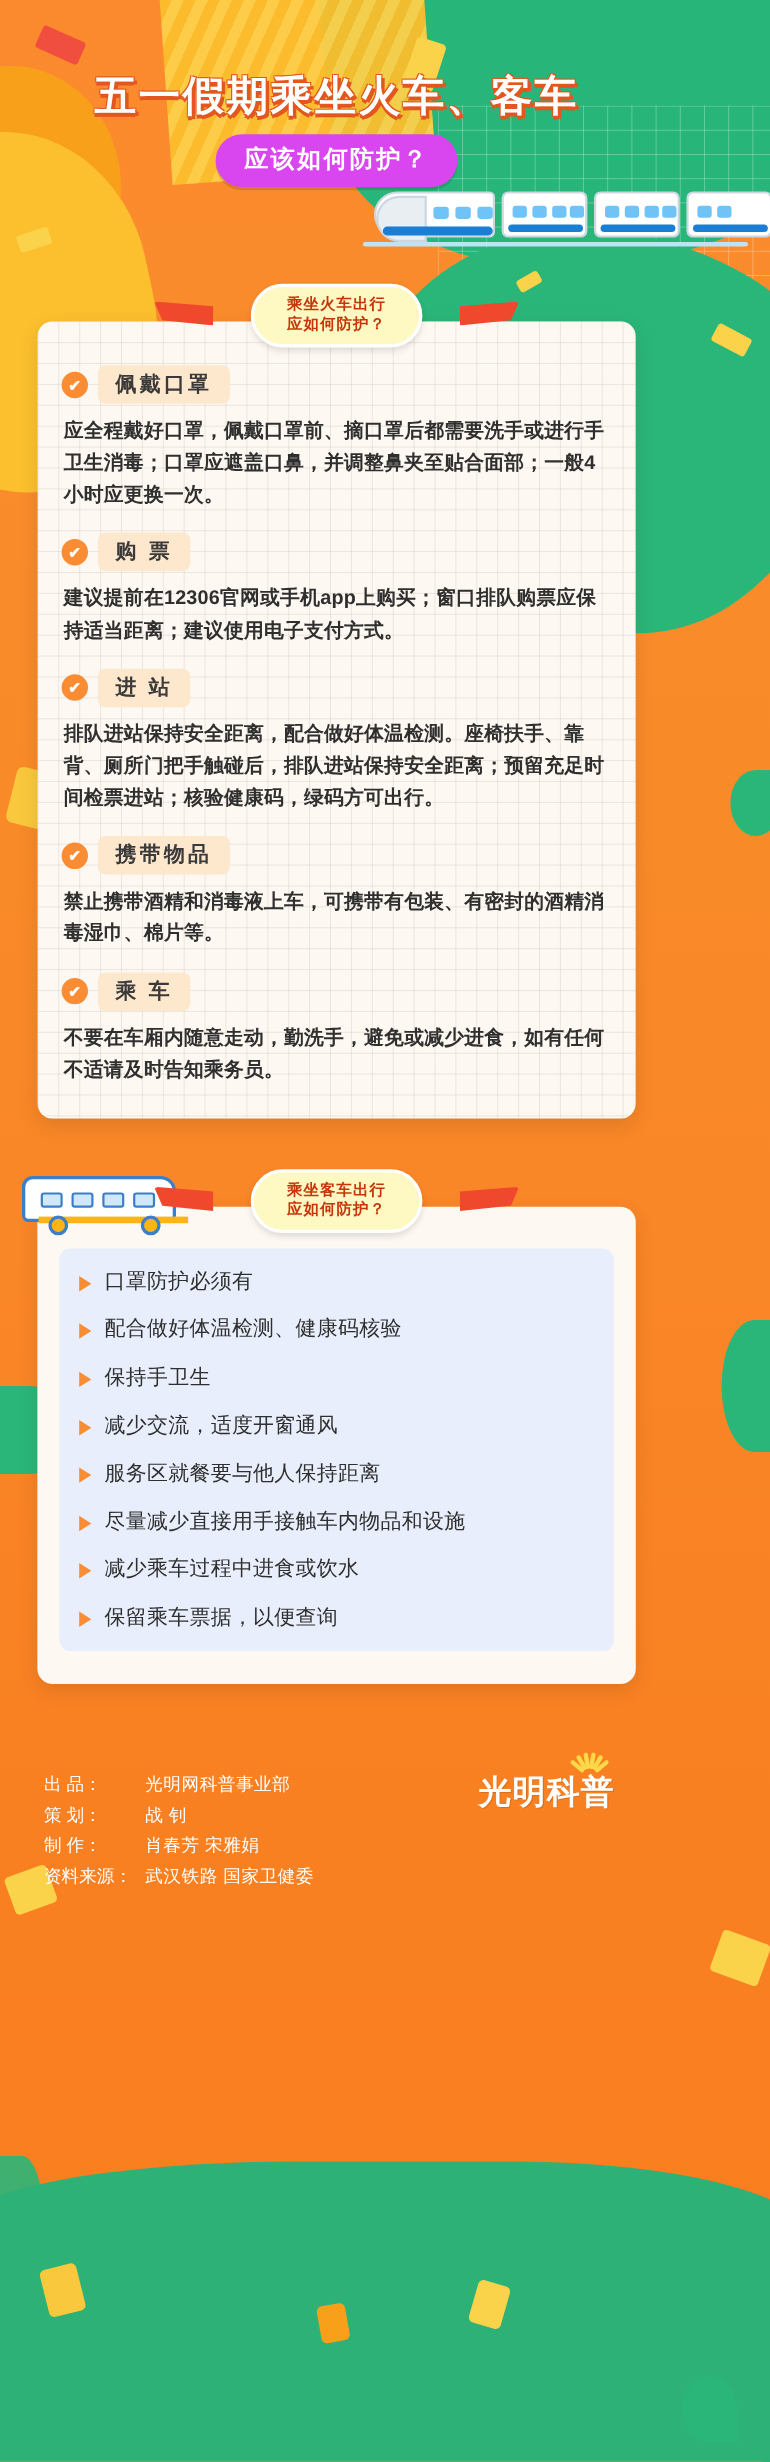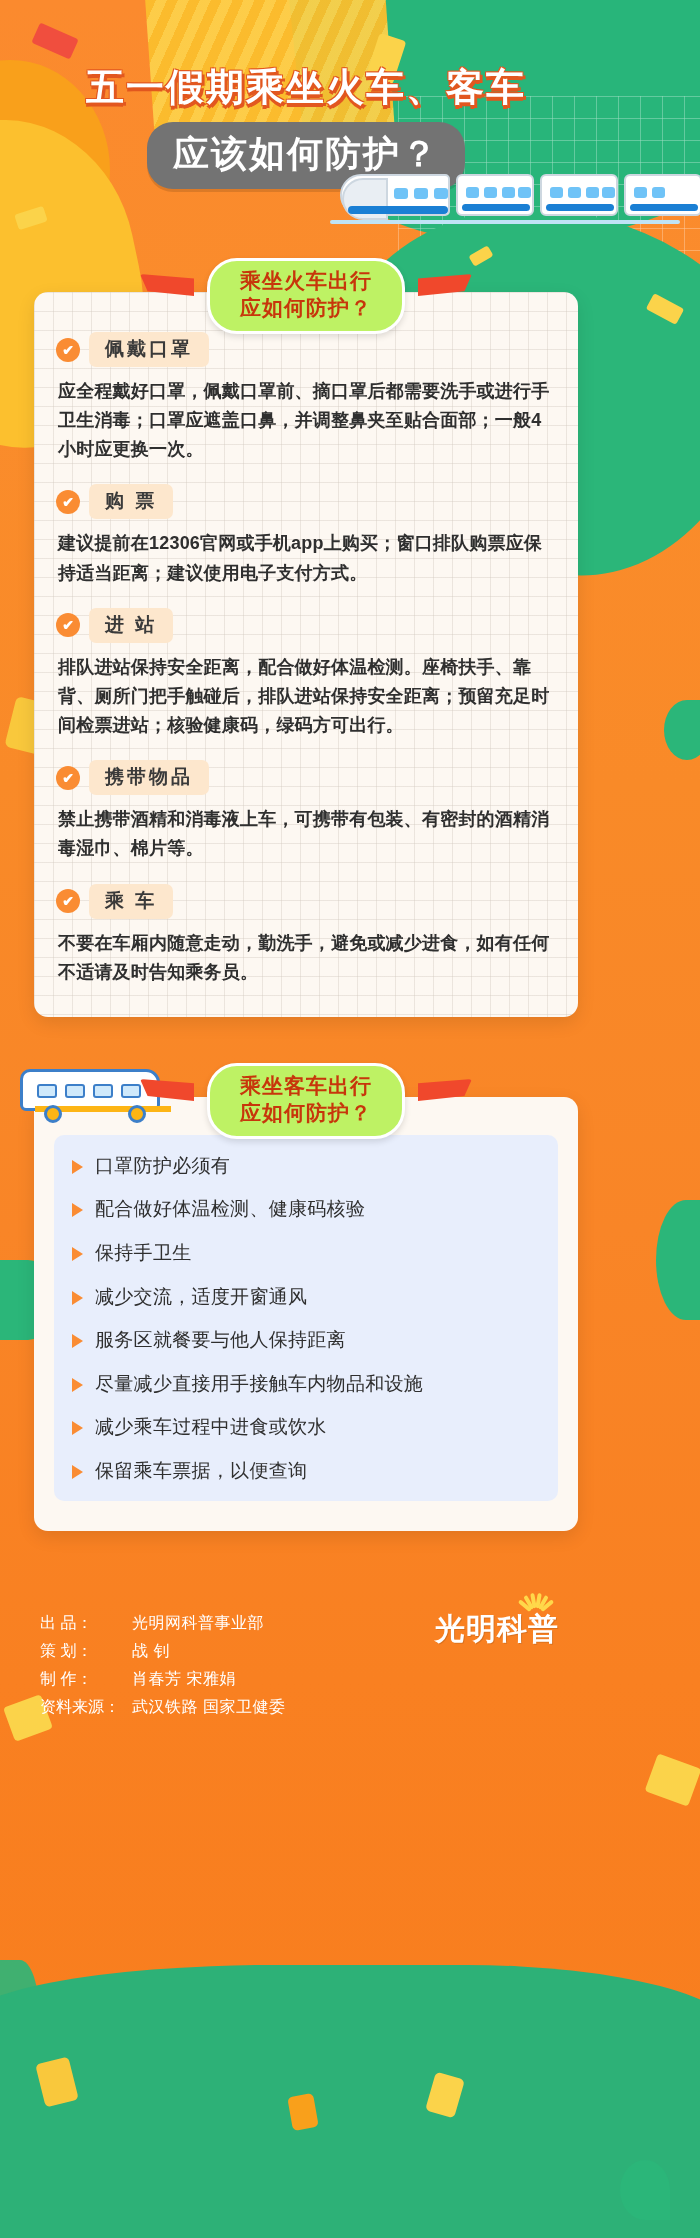--- a/index.html
+++ b/index.html
@@ -110,23 +110,23 @@
       3px 3px 0 #e2571f, -1px -1px 0 #e2571f, 1px -1px 0 #e2571f,
       -1px 1px 0 #e2571f, 0 4px 0 #e2571f;
   }
   .title-sub-wrap {
     position: absolute;
     left: 0; right: 0; top: 122px;
     text-align: center;
   }
   .title-sub {
     display: inline-block;
-    background: #737373;
+    background: #d946ef;
     color: #ffffff;
-    font-size: 36px;
+    font-size: 22px;
     font-weight: bold;
     letter-spacing: 2px;
     padding: 8px 26px 10px;
     border-radius: 26px;
     box-shadow: 0 3px 0 rgba(0,0,0,.12);
   }
 
   
   .train { position: absolute; left: 340px; top: 172px; width: 330px; height: 60px; }
   .train-body {
@@ -155,26 +155,26 @@
   .bus-body { position:absolute; left:10px; top:6px; width:140px; height:42px; background:#ffffff; border:3px solid #3c7fc9; border-radius:10px 14px 6px 6px;}
   .bus-win { position:absolute; top:12px; width:20px; height:14px; background:#cfe9fb; border:2px solid #3c7fc9; border-radius:3px;}
   .bus-wheel { position:absolute; top:42px; width:18px; height:18px; background:#fdb515; border:3px solid #3c7fc9; border-radius:50%;}
   .bus-line { position:absolute; left:12px; top:34px; width:136px; height:6px; background:#fdb515;}
 
   
   .section { position: relative; }
   .badge-row { position: relative; height: 56px; text-align: center; z-index: 8; }
   .badge {
     display: inline-block;
-    background: #bef264;
+    background: #fef9c3;
     border: 3px solid #ffffff;
     border-radius: 30px;
     padding: 7px 30px 9px;
     color: #c7360b;
-    font-size: 21px;
+    font-size: 14px;
     font-weight: bold;
     line-height: 1.28;
     letter-spacing: 1px;
     box-shadow: 0 3px 6px rgba(0,0,0,.12);
   }
   .badge-ribbon-l, .badge-ribbon-r {
     position: absolute; top: 16px;
     width: 54px; height: 22px;
     background: #f0482c;
   }

